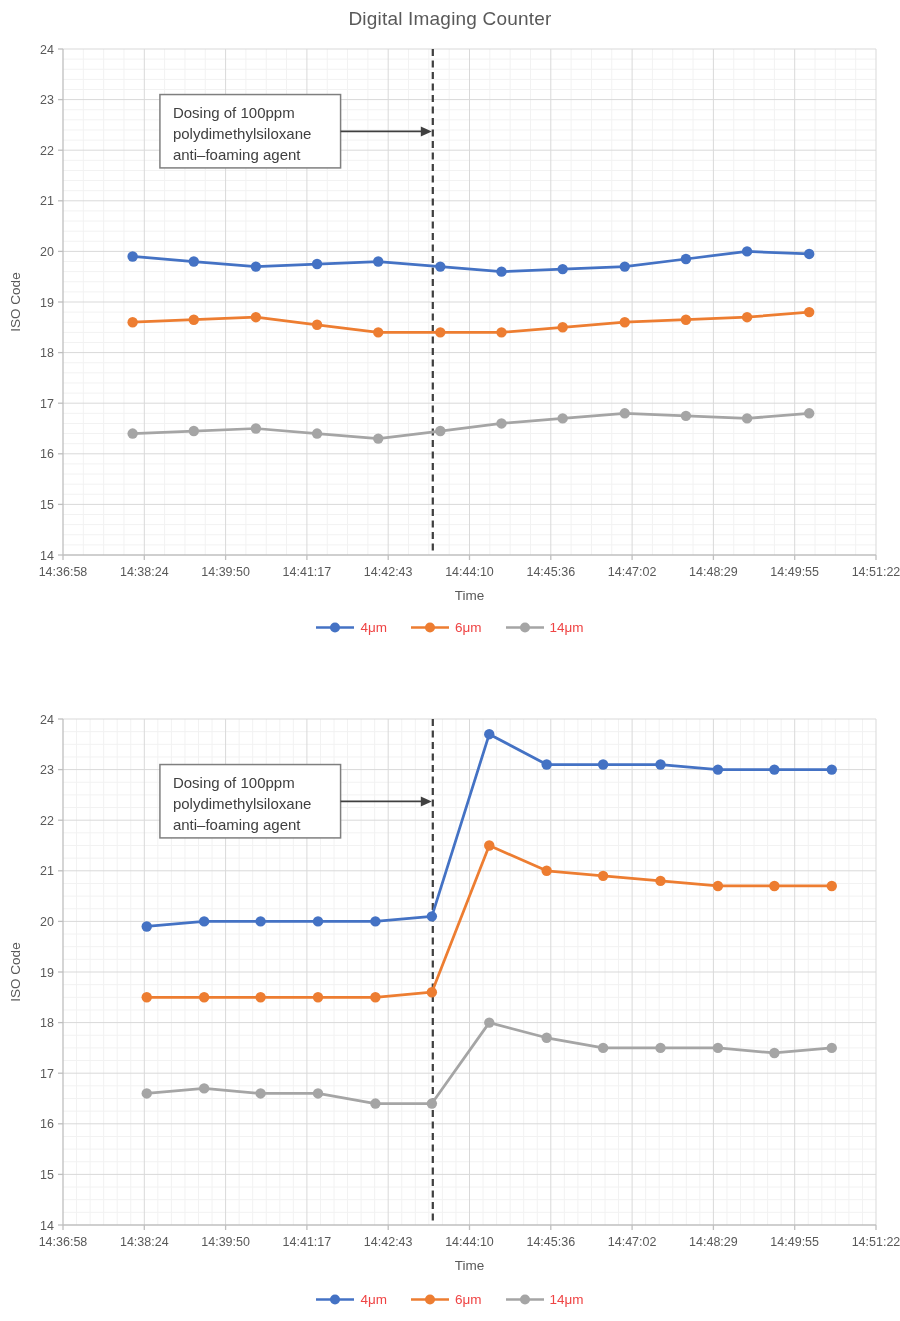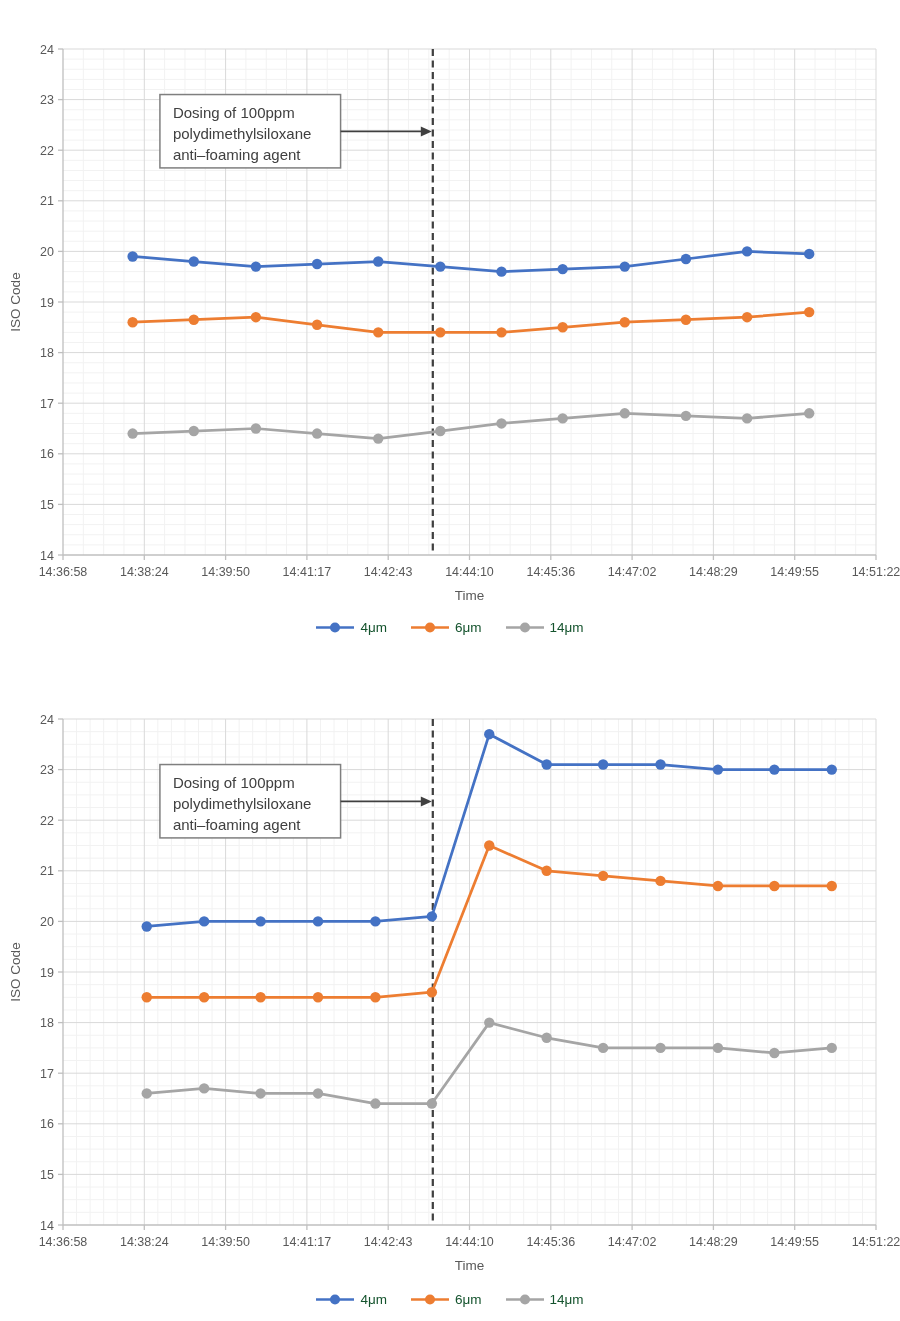--- a/index.html
+++ b/index.html
@@ -11,29 +11,30 @@
   .chart-title{position:absolute;top:8px;left:0;width:100%;text-align:center;
                font-size:19px;font-weight:400;color:#595959;margin:0;letter-spacing:.2px;}
   #block1 .chart-title{top:16px;}
   .chart-svg{position:absolute;left:0;top:38px;width:900px;height:572px;}
   #block1 .chart-svg{top:48px;}
   .legend{position:absolute;left:0;width:100%;display:flex;justify-content:center;
           align-items:center;gap:24px;}
   #block0 .legend{top:620px;}
   #block1 .legend{top:632px;}
   .legend-item{display:flex;align-items:center;gap:6px;}
-  .legend-label{font-size:13.5px;color:#14532d;}
+  .legend-label{font-size:13.5px;color:#ef4444;}
   svg text{font-family:"Liberation Sans",sans-serif;}
 </style>
 </head>
 <body>
 
 <div class="page">
 
   <section class="chart-block" id="block0">
+    <h2 class="chart-title">Digital Imaging Counter</h2>
     <svg class="chart-svg" id="chart-svg-0" viewBox="0 0 900 572">
         <line x1="83.325" y1="11" x2="83.325" y2="517" stroke="#F2F2F2" stroke-width="1"></line>
         <line x1="103.65" y1="11" x2="103.65" y2="517" stroke="#F2F2F2" stroke-width="1"></line>
         <line x1="123.97500000000001" y1="11" x2="123.97500000000001" y2="517" stroke="#F2F2F2" stroke-width="1"></line>
         <line x1="164.625" y1="11" x2="164.625" y2="517" stroke="#F2F2F2" stroke-width="1"></line>
         <line x1="184.95000000000002" y1="11" x2="184.95000000000002" y2="517" stroke="#F2F2F2" stroke-width="1"></line>
         <line x1="205.275" y1="11" x2="205.275" y2="517" stroke="#F2F2F2" stroke-width="1"></line>
         <line x1="245.925" y1="11" x2="245.925" y2="517" stroke="#F2F2F2" stroke-width="1"></line>
         <line x1="266.25" y1="11" x2="266.25" y2="517" stroke="#F2F2F2" stroke-width="1"></line>
         <line x1="286.57500000000005" y1="11" x2="286.57500000000005" y2="517" stroke="#F2F2F2" stroke-width="1"></line>

